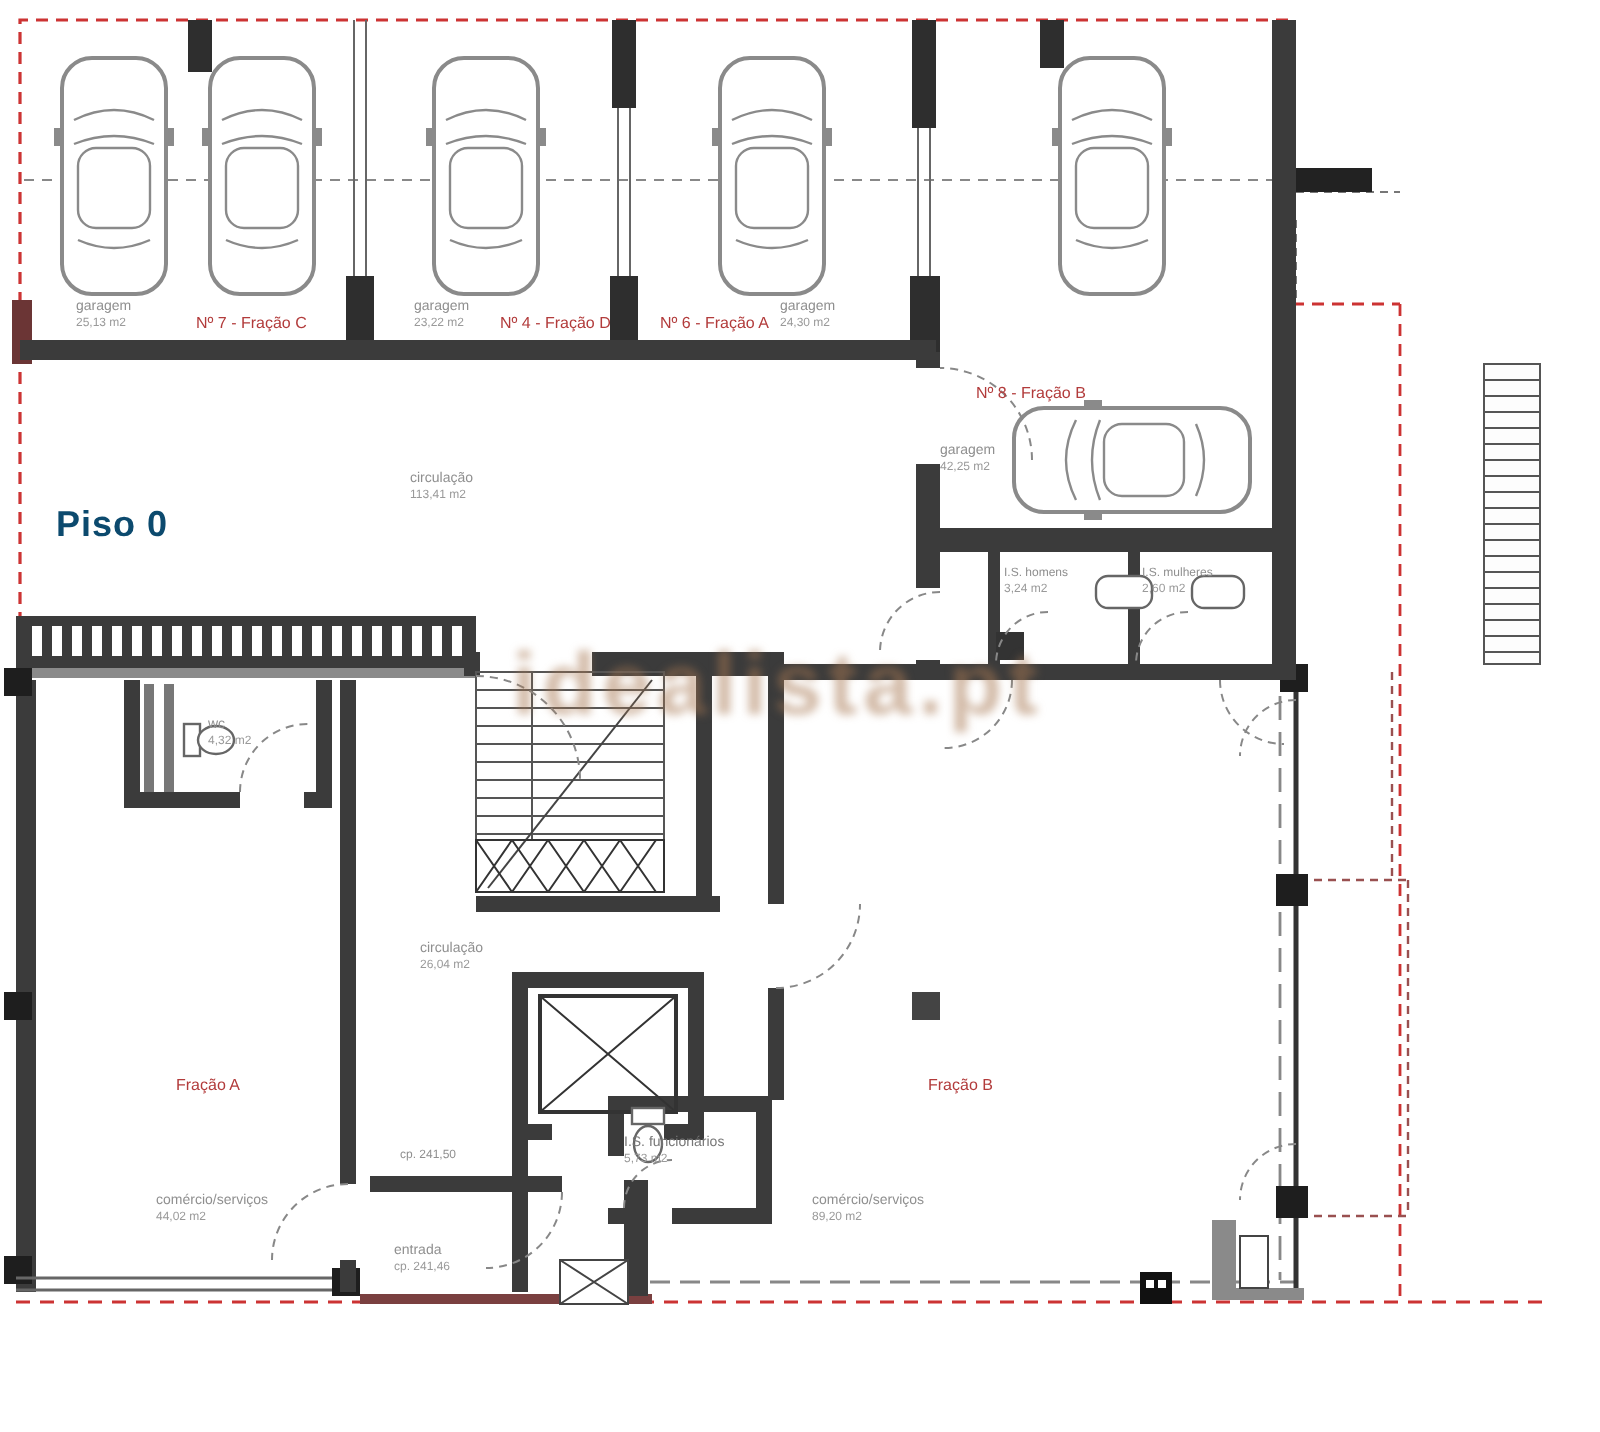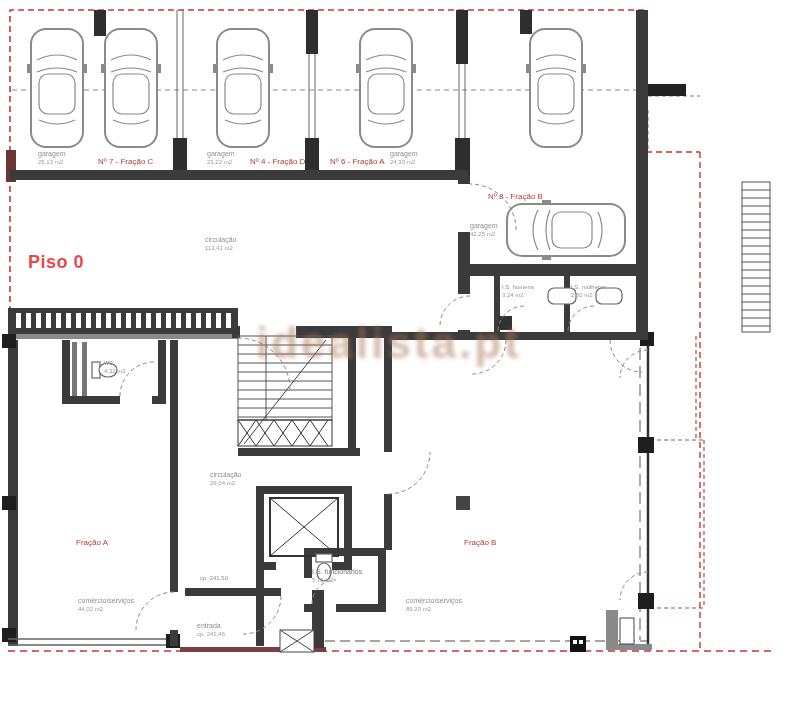--- a/index.html
+++ b/index.html
@@ -6,21 +6,21 @@
   body{
     width:800px;height:716px;position:relative;background:#ffffff;
     font-family:"Liberation Sans",sans-serif;overflow:hidden;
   }
   .plan-svg{position:absolute;left:0;top:0}
   .lbl{position:absolute;color:#8f8f8f;font-size:7px;line-height:1.25;white-space:nowrap}
   .lbl .ar{display:block;font-size:6px;color:#9a9a9a}
   .lbl.sm{font-size:6px}
   .lbl.sm .ar{font-size:6px}
   .frac{position:absolute;color:#b23b3b;font-size:8px;white-space:nowrap}
-  .piso{position:absolute;left:28px;top:252px;font-size:18px;font-weight:700;color:#ef4444;letter-spacing:.5px}
+  .piso{position:absolute;left:28px;top:252px;font-size:18px;font-weight:700;color:#0c4a6e;letter-spacing:.5px}
   .wm{
     position:absolute;left:256px;top:318px;width:300px;
     font-size:44px;font-weight:700;letter-spacing:3px;
     color:rgba(168,120,82,.5);filter:blur(2.2px);
     pointer-events:none;user-select:none;
   }
 </style>
 </head>
 <body>
 
@@ -281,21 +281,21 @@
   <span class="ar">26,04 m2</span>
 </div>
 
 <div class="lbl sm" style="left:200px;top:575px">cp. 241,50</div>
 
 <div class="lbl" style="left:312px;top:568px;color:#777">
   <span class="nm">I.S. funcionários</span>
   <span class="ar">5,73 m2</span>
 </div>
 
-<div class="frac" style="left:76px;top:538px">Fração A</div>
+<div class="frac" style="left:88px;top:538px">Fração A</div>
 <div class="lbl" style="left:78px;top:597px">
   <span class="nm">comércio/serviços</span>
   <span class="ar">44,02 m2</span>
 </div>
 
 <div class="lbl" style="left:197px;top:622px">
   <span class="nm">entrada</span>
   <span class="ar">cp. 241,46</span>
 </div>
 

